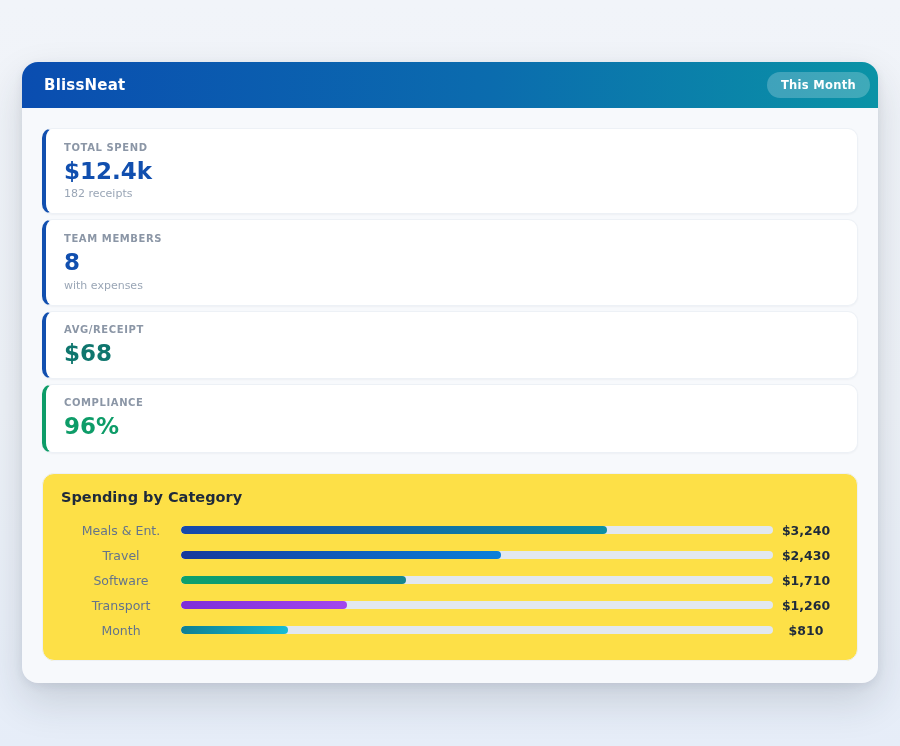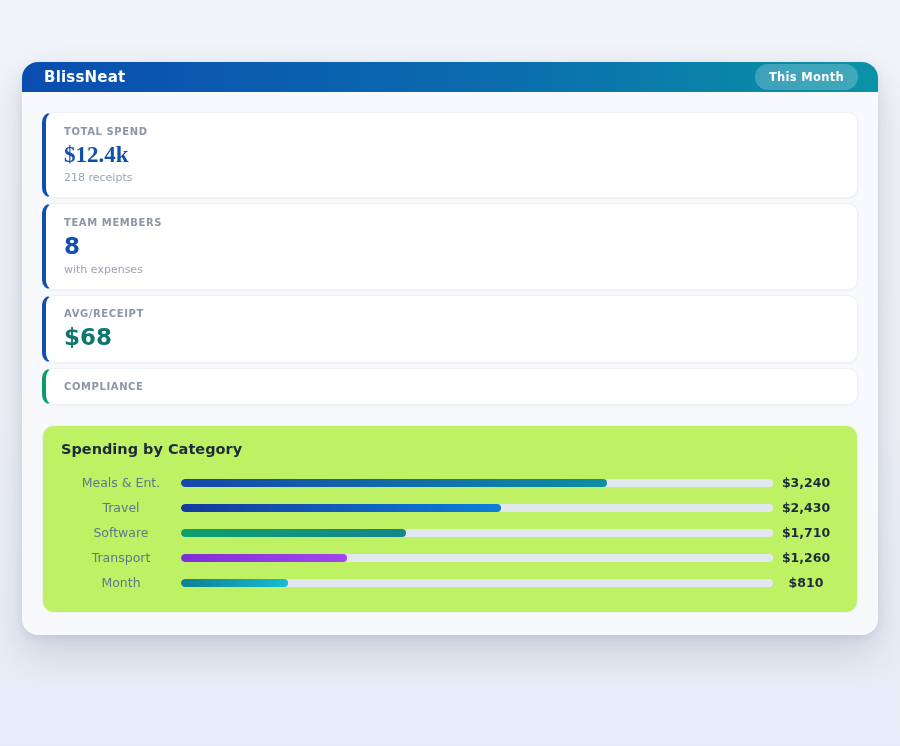--- a/index.html
+++ b/index.html
@@ -7,22 +7,22 @@
     font-family:"DejaVu Sans","Liberation Sans",sans-serif; }
   body { background:linear-gradient(180deg,#f1f4f9 0%,#eef2f8 55%,#e6edf8 100%); }
 
   .container {
     width:856px; margin:62px auto 0; border-radius:16px;
     background:#f7f9fc; overflow:hidden;
     box-shadow:0 18px 40px rgba(30,41,59,.16), 0 3px 10px rgba(30,41,59,.08);
   }
 
   .header {
-    height:30px; display:flex; align-items:center; justify-content:space-between;
-    padding:0 20px 0 22px;
+    height:46px; display:flex; align-items:center; justify-content:space-between;
+    padding:0 8px 0 22px;
     background:linear-gradient(90deg,#0a4db0 0%,#0b6cae 55%,#0a93a6 100%);
   }
   .app-title { color:#ffffff; font-size:15px; font-weight:bold; letter-spacing:.2px; }
   .badge {
     background:rgba(255,255,255,.22); color:#ffffff; border:none; cursor:pointer;
     font-family:inherit; font-size:11.5px; font-weight:bold; letter-spacing:.3px;
     padding:6px 14px; border-radius:999px;
   }
 
   .content { padding:20px 20px 22px; }
@@ -33,21 +33,21 @@
     box-shadow:0 1px 2px rgba(15,23,42,.04);
   }
   .stat-card.compact { padding:12px 18px; }
   .stat-label { font-size:10px; font-weight:bold; letter-spacing:.6px;
     color:#8b96a6; text-transform:uppercase; }
   .stat-value { font-size:23px; font-weight:bold; color:#114faf; margin-top:5px; line-height:1.15; }
   .stat-subtext { font-size:11px; color:#9aa6b6; margin-top:3px; }
   .stat-subtext:empty { display:none; }
 
   .chart-card {
-    background:#bef264; border:1px solid #edf1f6; border-radius:12px;
+    background:#fde047; border:1px solid #edf1f6; border-radius:12px;
     margin-top:20px; padding:15px 18px 17px;
   }
   .chart-title { font-size:14.5px; font-weight:bold; color:#1e2a3b; margin-bottom:13px; }
   .chart-row { display:grid; grid-template-columns:120px 1fr 66px;
     align-items:center; height:25px; }
   .cat-label { font-size:12.5px; color:#64748b;text-align:center; }
   .bar-track { height:8px; background:#e2e8f0; border-radius:99px; overflow:hidden; }
   .bar-fill { height:8px; border-radius:99px; width:0; }
   .cat-value { font-size:12.5px; font-weight:bold; color:#1e2a3b; text-align:center; }
 </style>
@@ -58,38 +58,39 @@
 
   <div class="header">
     <div class="app-title">BlissNeat</div>
     <button class="badge">This Month</button>
   </div>
 
   <div class="content">
 
     <div class="stat-card" style="border-left-color: rgb(17, 79, 175);">
       <div class="stat-label">TOTAL SPEND</div>
-      <div class="stat-value" style="color: rgb(17, 79, 175); font-family: Liberation Serif, serif;">$12.4k</div>
-      <div class="stat-subtext">218 receipts</div>
+      <div class="stat-value" style="color: rgb(17, 79, 175);">$12.4k</div>
+      <div class="stat-subtext">182 receipts</div>
     </div>
 
     <div class="stat-card" style="border-left-color: rgb(17, 79, 175);">
       <div class="stat-label">TEAM MEMBERS</div>
       <div class="stat-value" style="color: rgb(17, 79, 175);">8</div>
       <div class="stat-subtext">with expenses</div>
     </div>
 
     <div class="stat-card compact" style="border-left-color: rgb(17, 79, 175);">
       <div class="stat-label">AVG/RECEIPT</div>
       <div class="stat-value" style="color: #0f766e;">$68</div>
 
     </div>
 
     <div class="stat-card compact" style="border-left-color: rgb(13, 156, 104);">
       <div class="stat-label">COMPLIANCE</div>
+      <div class="stat-value" style="color: rgb(13, 156, 104);">96%</div>
 
     </div>
 
     <div class="chart-card">
       <div class="chart-title">Spending by Category</div>
 
       <div class="chart-row">
         <div class="cat-label">Meals &amp; Ent.</div>
         <div class="bar-track" style="background: rgb(226, 232, 240);">
             <div class="bar-fill" style="width: 72%; background: linear-gradient(90deg, rgb(22, 71, 171), rgb(13, 143, 162));"></div>

